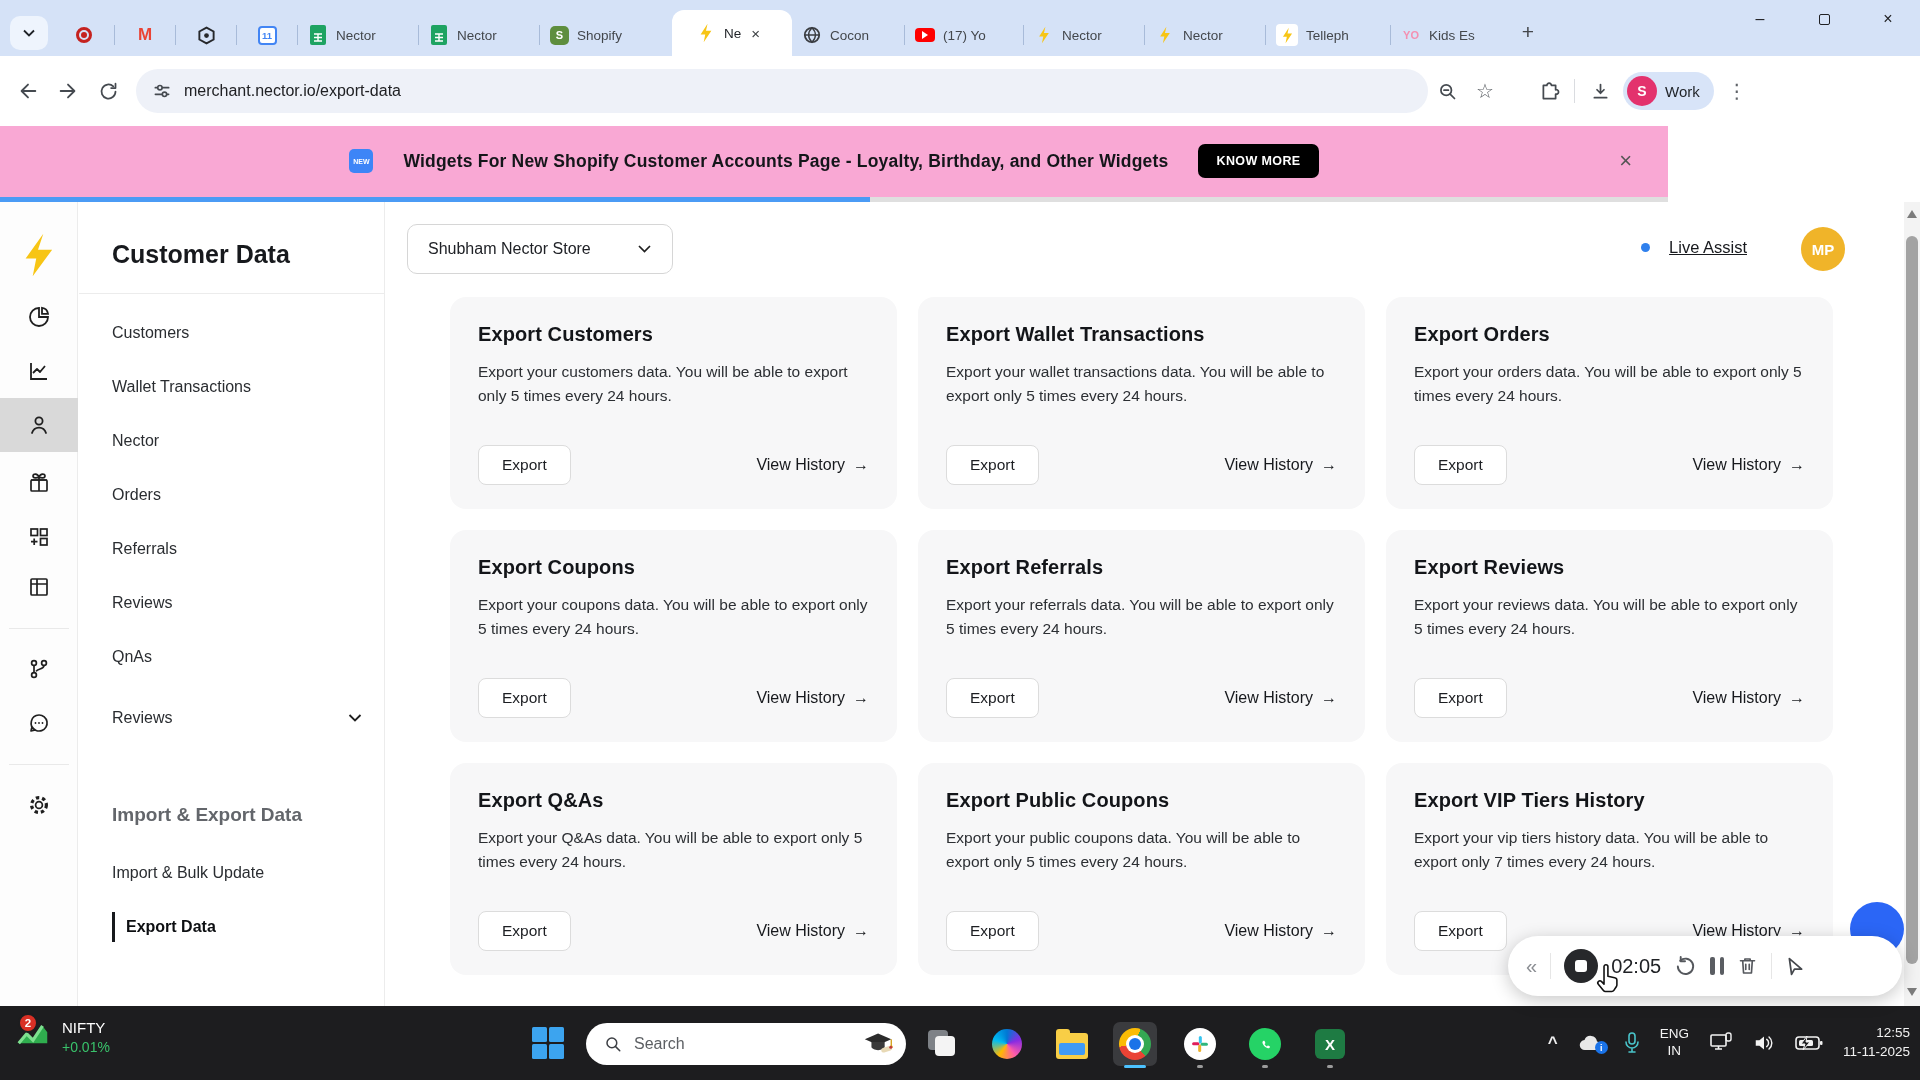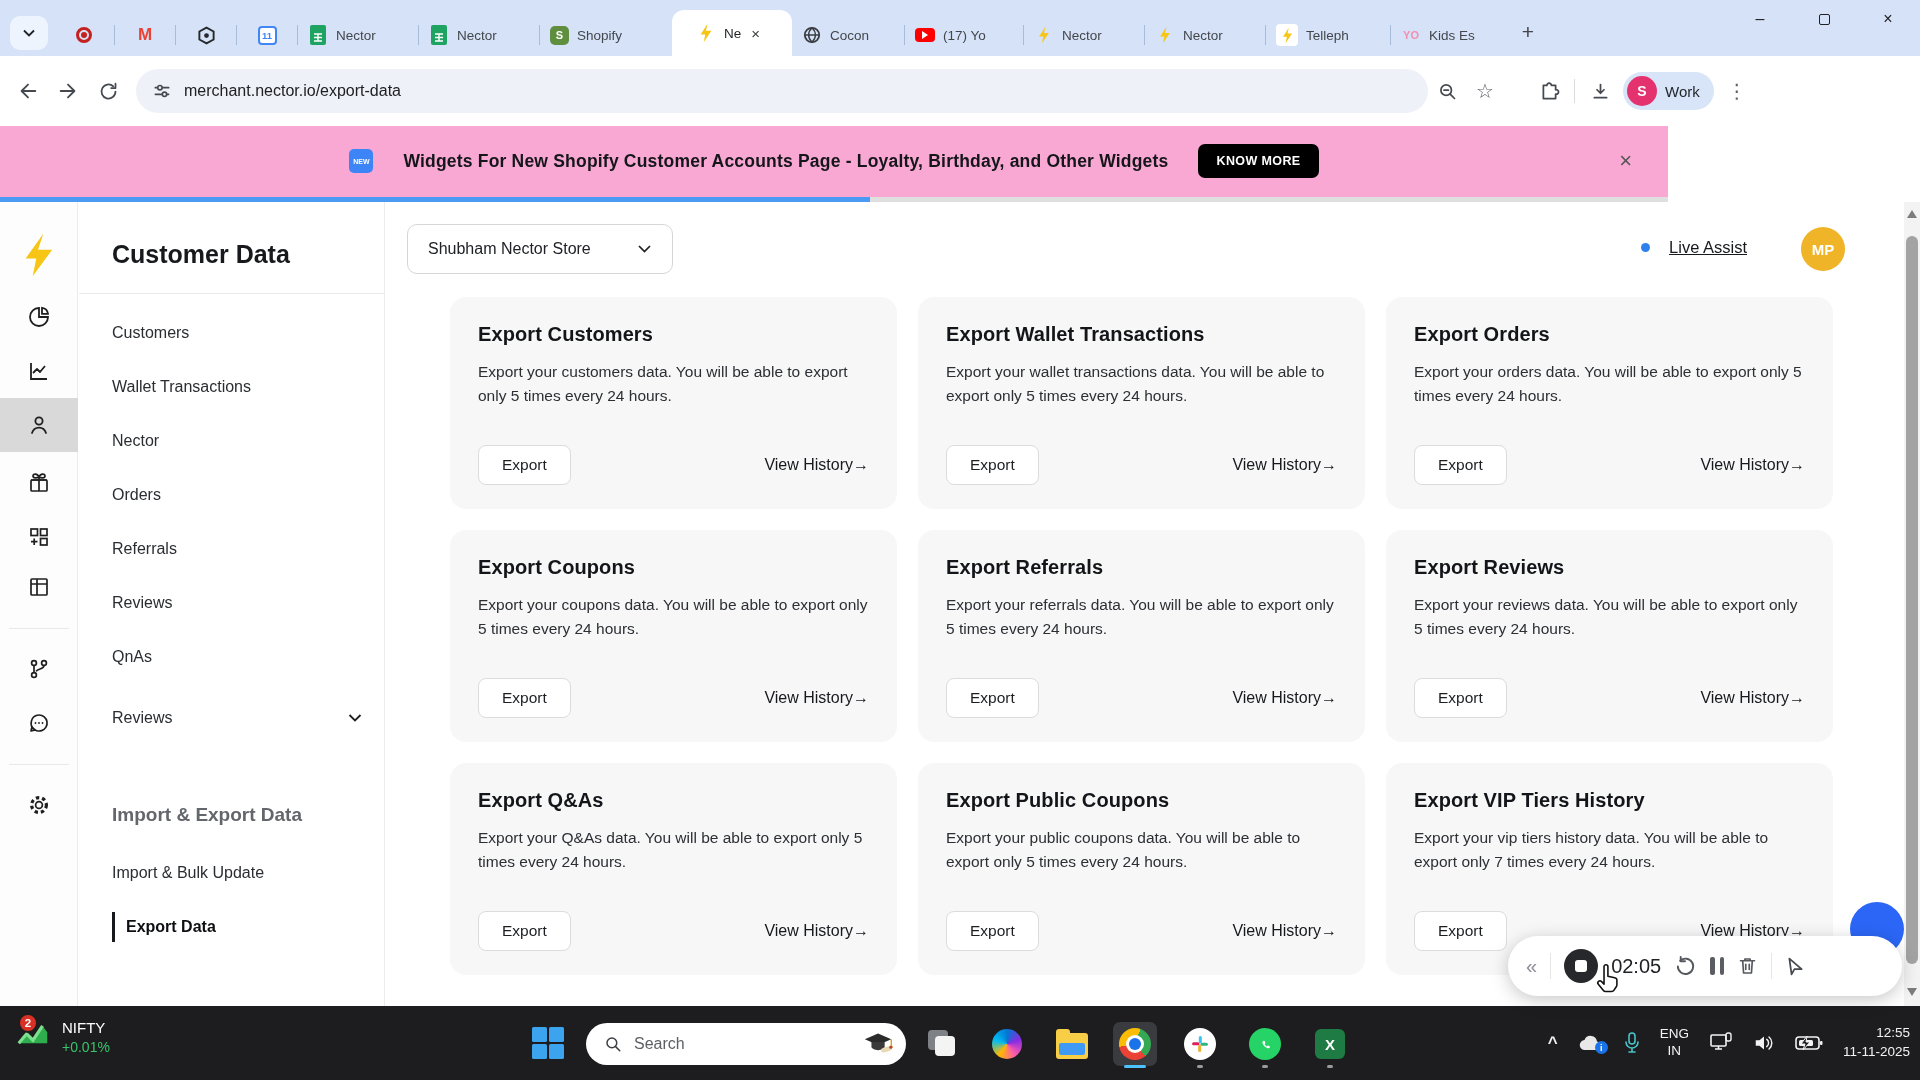--- a/index.html
+++ b/index.html
@@ -108,21 +108,21 @@
 
   .cards { position:absolute; left:65px; top:95px; width:1384px; display:grid;
     grid-template-columns:repeat(3, 447px); grid-auto-rows:212px; column-gap:21px; row-gap:21px; }
   .card { background:#f7f7f8; border-radius:16px; padding:26px 28px 24px; display:flex;
     flex-direction:column; }
   .card h3 { font-size:20px; font-weight:800; color:#131519; letter-spacing:.1px; }
   .card p { margin-top:14px; font-size:15.5px; line-height:1.55; color:#2c2f33; }
   .card-foot { margin-top:auto; display:flex; align-items:center; justify-content:space-between; }
   .exp-btn { background:#fff; border:1px solid #dcdcdc; border-radius:8px; padding:10px 23px;
     font-size:15.5px; color:#1c1e22; font-family:inherit; }
-  .vh-link { font-size:16px; color:#17191d; display:flex; align-items:center; }
+  .vh-link { font-size:16px; color:#17191d; display:flex; align-items:center; gap:8px; }
 
   
   .scrollbar { position:absolute; right:0; top:202px; width:16px; height:804px; background:#f3f3f3; }
   .sb-up { position:absolute; left:3px; top:8px; width:0; height:0; border-left:5px solid transparent;
     border-right:5px solid transparent; border-bottom:8px solid #7c7c7c; }
   .sb-dn { position:absolute; left:3px; bottom:10px; width:0; height:0; border-left:5px solid transparent;
     border-right:5px solid transparent; border-top:8px solid #7c7c7c; }
   .sb-thumb { position:absolute; left:2px; top:34px; width:12px; height:728px; background:#a3a3a3;
     border-radius:6px; }
 

